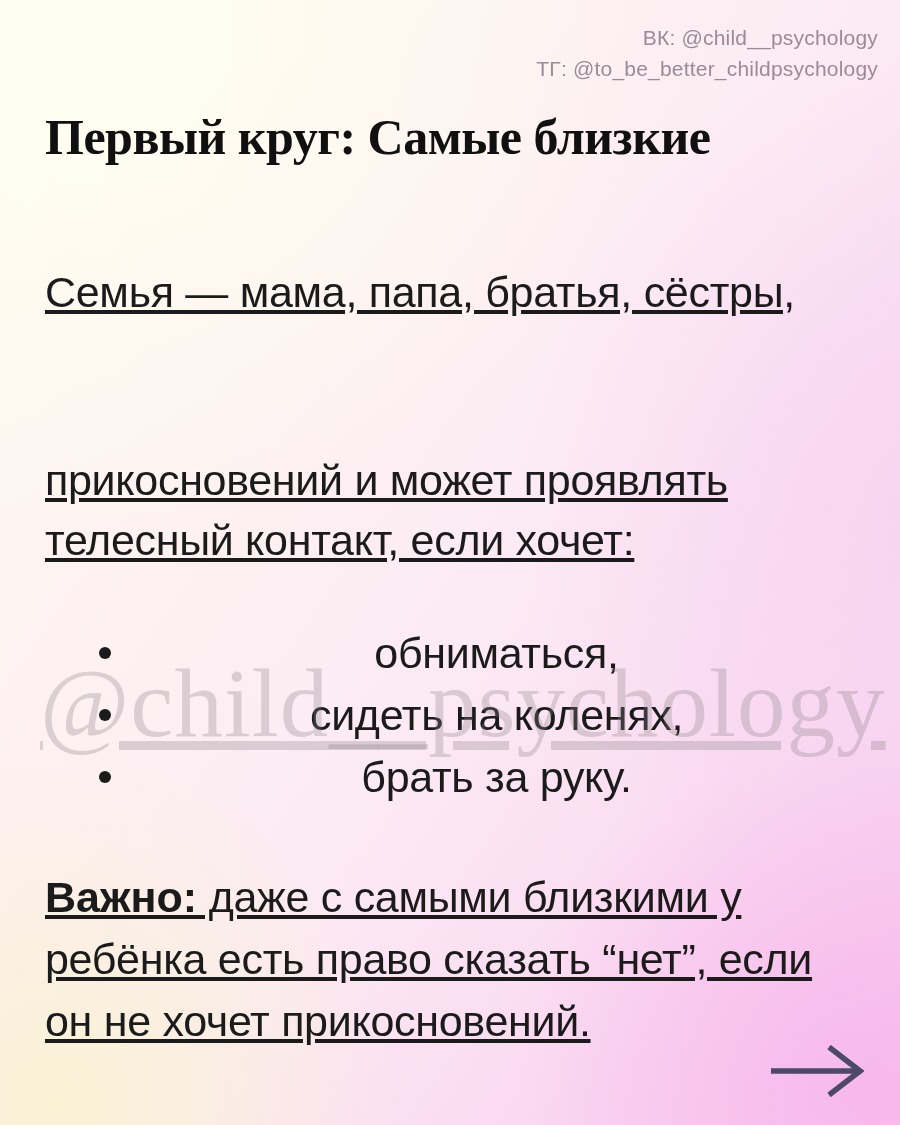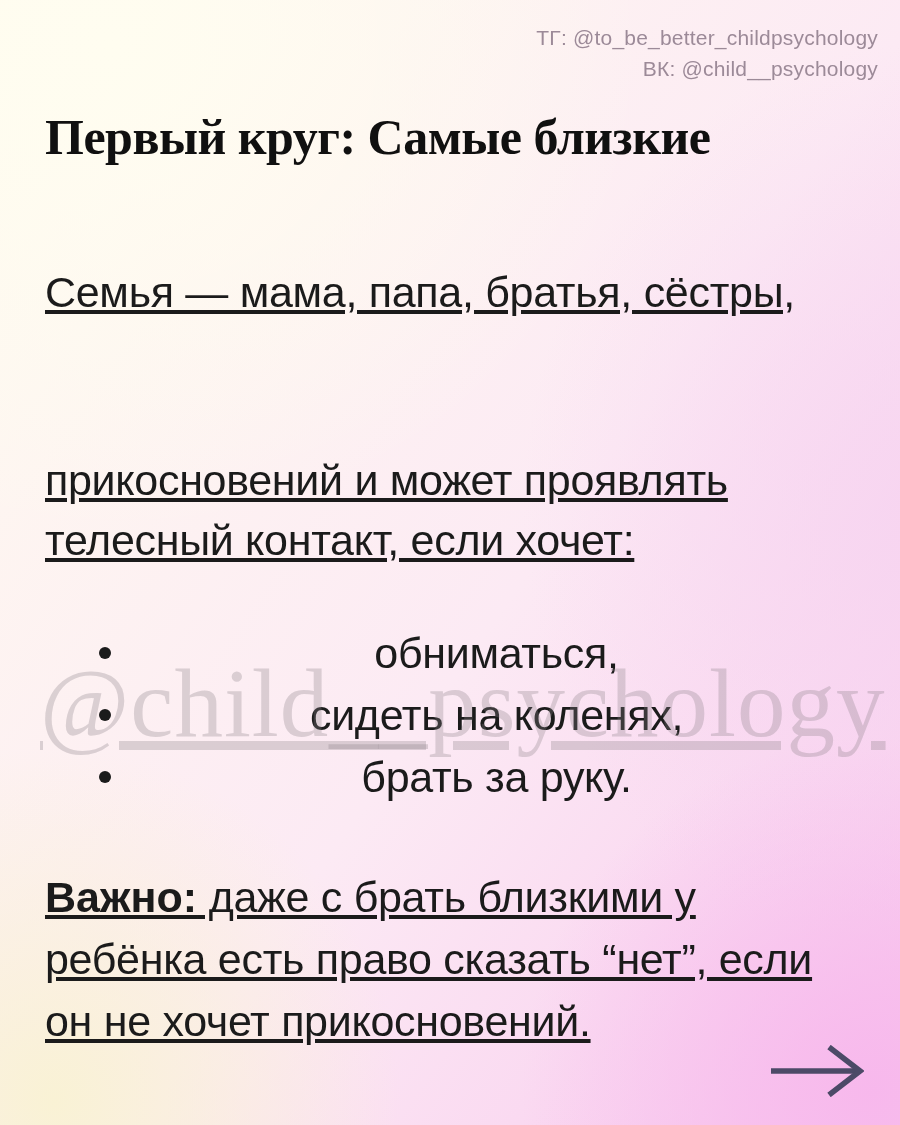--- a/index.html
+++ b/index.html
@@ -103,22 +103,22 @@
     cursor: pointer;
   }
   .next-arrow svg { display: block; width: 94px; height: 52px; }
 </style>
 </head>
 <body>
 
 <div class="page">
 
   <header class="handles">
+    <div>ВК: @child__psychology</div>
     <div>ТГ: @to_be_better_childpsychology</div>
-    <div>ВК: @child__psychology</div>
   </header>
 
   <h1 class="title">Первый круг: Самые близкие</h1>
 
   <p class="para intro">
     <span class="line">Семья — мама, папа, братья, сёстры,</span>
   </p>
 
   <p class="para body-text">
     <span class="line">прикосновений и может проявлять</span>
@@ -134,21 +134,21 @@
       <span class="dot"></span>
       <span>сидеть на коленях,</span>
     </li>
     <li>
       <span class="dot"></span>
       <span>брать за руку.</span>
     </li>
   </ul>
 
   <p class="para important">
-    <span class="line"><strong class="label">Важно:</strong><span> даже с брать близкими у</span></span>
+    <span class="line"><strong class="label">Важно:</strong><span> даже с самыми близкими у</span></span>
     <span class="line">ребёнка есть право сказать “нет”, если</span>
     <span class="line">он не хочет прикосновений.</span>
   </p>
 
   <div class="watermark">@child__psychology</div>
 
   <div class="next-arrow" title="">
     <svg viewBox="0 0 94 52" xmlns="http://www.w3.org/2000/svg" fill="none" stroke="#4c4a67" stroke-width="5.5" stroke-linecap="butt">
       <line x1="1" y1="26" x2="88" y2="26"></line>
       <polyline points="59,2 90,26 59,50" fill="none" stroke-linejoin="miter"></polyline>

